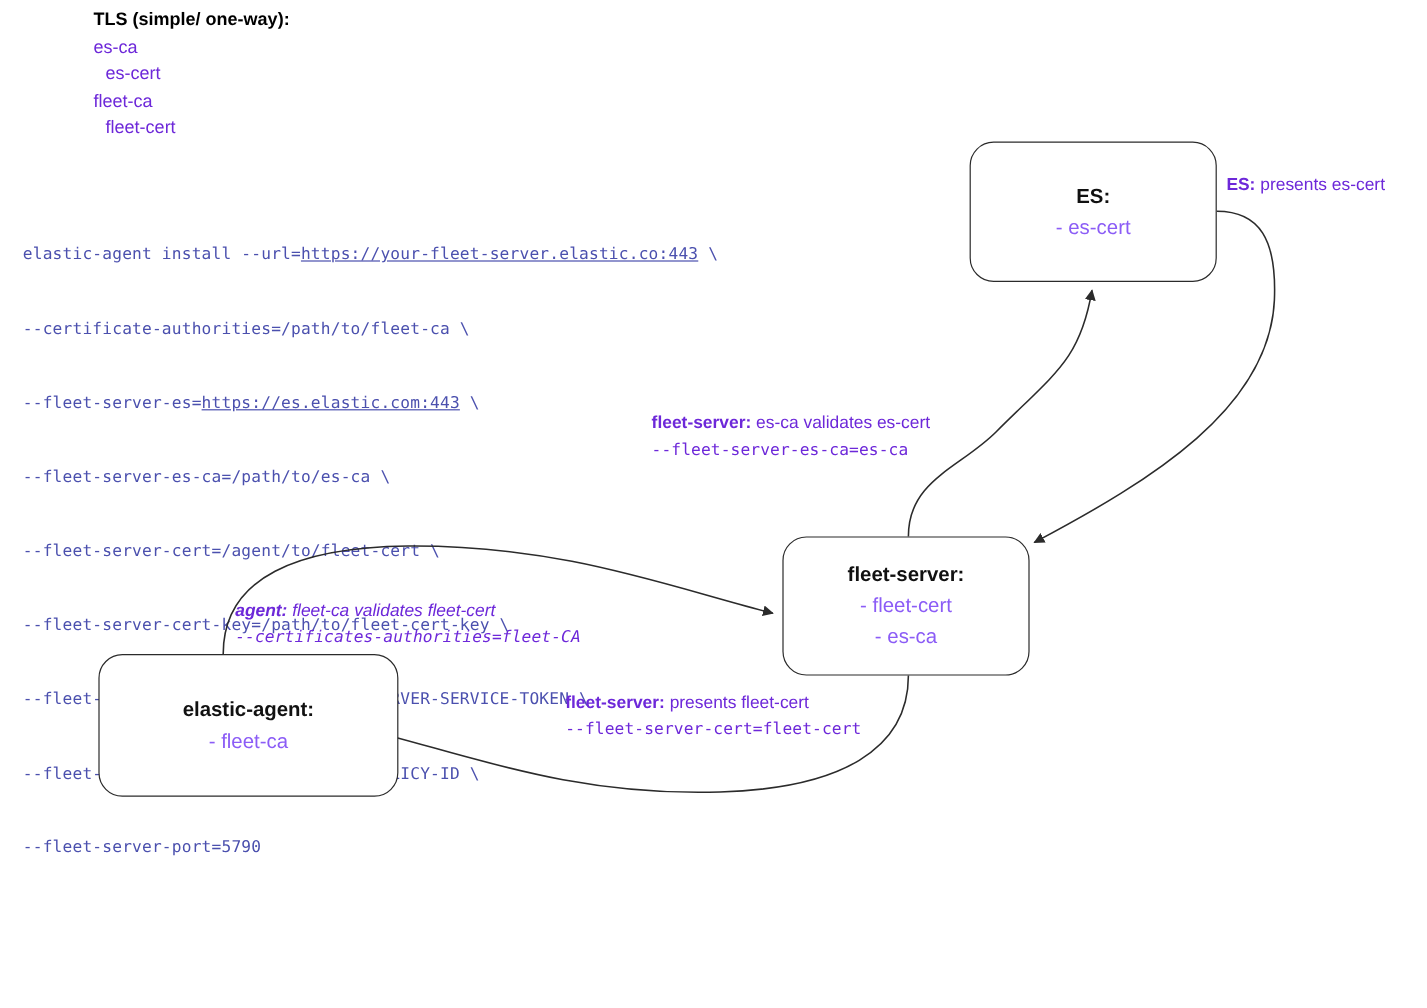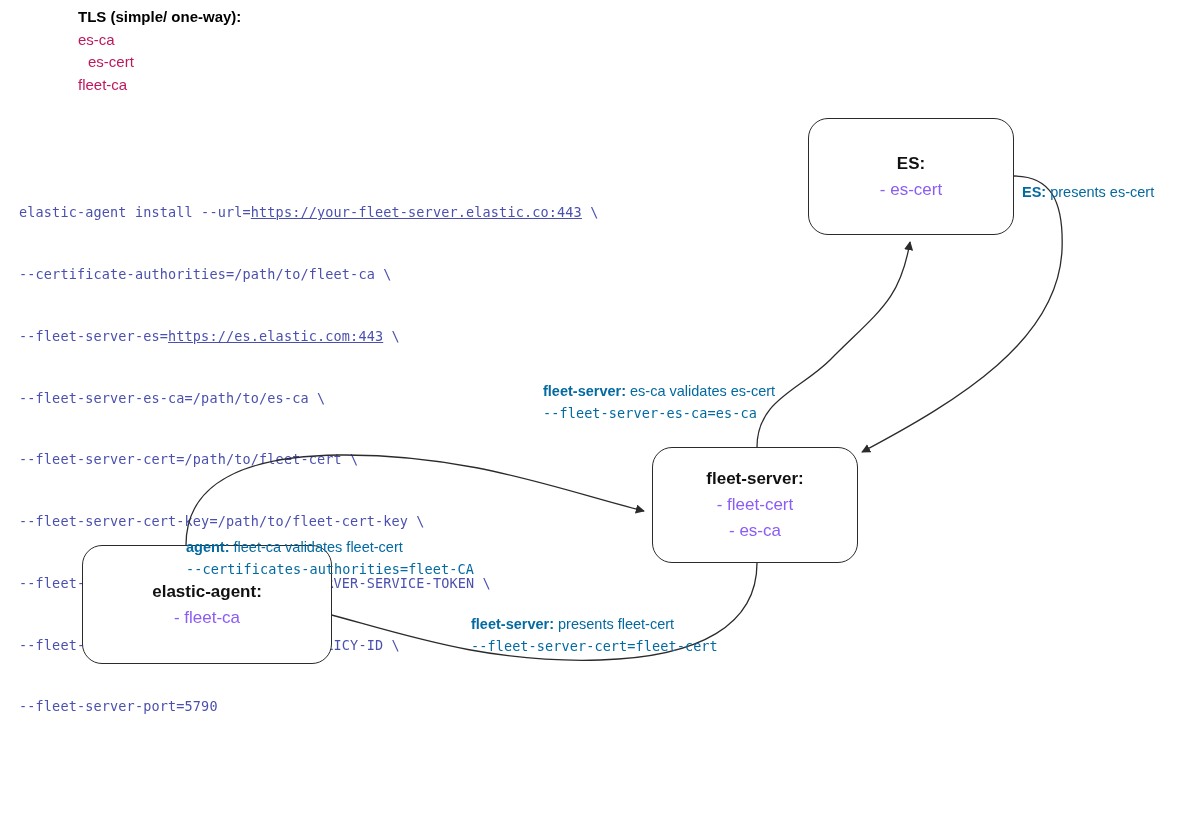--- a/index.html
+++ b/index.html
@@ -25,21 +25,21 @@
   }
   #tls-legend .legend-title {
     font-weight: bold;
     font-size: 15px;
     line-height: 22.5px;
     color: #000000;
   }
   #tls-legend .legend-line {
     font-size: 15px;
     line-height: 22.5px;
-    color: #be185d;
+    color: #6d28d9;
   }
   #tls-legend .legend-line.indent {
     padding-left: 10px;
   }
 
   
   #install-command {
     position: absolute;
     left: 19px;
     top: 161px;
@@ -109,66 +109,67 @@
     top: 545px;
     width: 250px;
     height: 119px;
   }
 
   
   .edge-label {
     position: absolute;
     font-size: 14.5px;
     line-height: 21.5px;
-    color: #0369a1;
+    color: #6d28d9;
     white-space: nowrap;
-    margin-top: 38px;
   }
   .edge-label .lbl-strong {
     font-weight: bold;
   }
   .edge-label .lbl-mono {
     font-family: "DejaVu Sans Mono", "Liberation Mono", monospace;
     font-size: 13.5px;
     letter-spacing: 0.1px;
   }
 
   #label-es-presents {
     left: 1022px;
     top: 144px;
   }
   #label-fs-validates {
     left: 543px;
     top: 343px;
   }
   #label-agent-validates {
-    left: 186px;
+    left: 196px;
     top: 499px;
+    font-style: italic;
   }
   #label-fs-presents {
     left: 471px;
     top: 576px;
   }
 </style>
 </head>
 <body>
 
 <div id="tls-legend">
   <div class="legend-title">TLS (simple/ one-way):</div>
   <div class="legend-line">es-ca</div>
   <div class="legend-line indent">es-cert</div>
   <div class="legend-line">fleet-ca</div>
+  <div class="legend-line indent">fleet-cert</div>
 </div>
 
 <div id="install-command">
   <span class="cmd-line"><span>elastic-agent install --url=</span><span class="url">https://your-fleet-server.elastic.co:443</span><span> \</span></span>
   <span class="cmd-line">--certificate-authorities=/path/to/fleet-ca \</span>
   <span class="cmd-line"><span>--fleet-server-es=</span><span class="url">https://es.elastic.com:443</span><span> \</span></span>
   <span class="cmd-line">--fleet-server-es-ca=/path/to/es-ca \</span>
-  <span class="cmd-line">--fleet-server-cert=/path/to/fleet-cert \</span>
+  <span class="cmd-line">--fleet-server-cert=/agent/to/fleet-cert \</span>
   <span class="cmd-line">--fleet-server-cert-key=/path/to/fleet-cert-key \</span>
   <span class="cmd-line">--fleet-server-service-token=FLEET-SERVER-SERVICE-TOKEN \</span>
   <span class="cmd-line">--fleet-server-policy=FLEET-SERVER-POLICY-ID \</span>
   <span class="cmd-line">--fleet-server-port=5790</span>
 </div>
 
 <svg id="connector-layer" viewBox="0 0 1189 840" width="1189" height="840" xmlns="http://www.w3.org/2000/svg">
   <defs>
     <marker id="arrow-head" viewBox="0 0 10 10" refX="9" refY="5" markerWidth="7" markerHeight="7" orient="auto-start-reverse">
       <path d="M 0 0 L 10 5 L 0 10 z" fill="#2b2b2b"></path>

